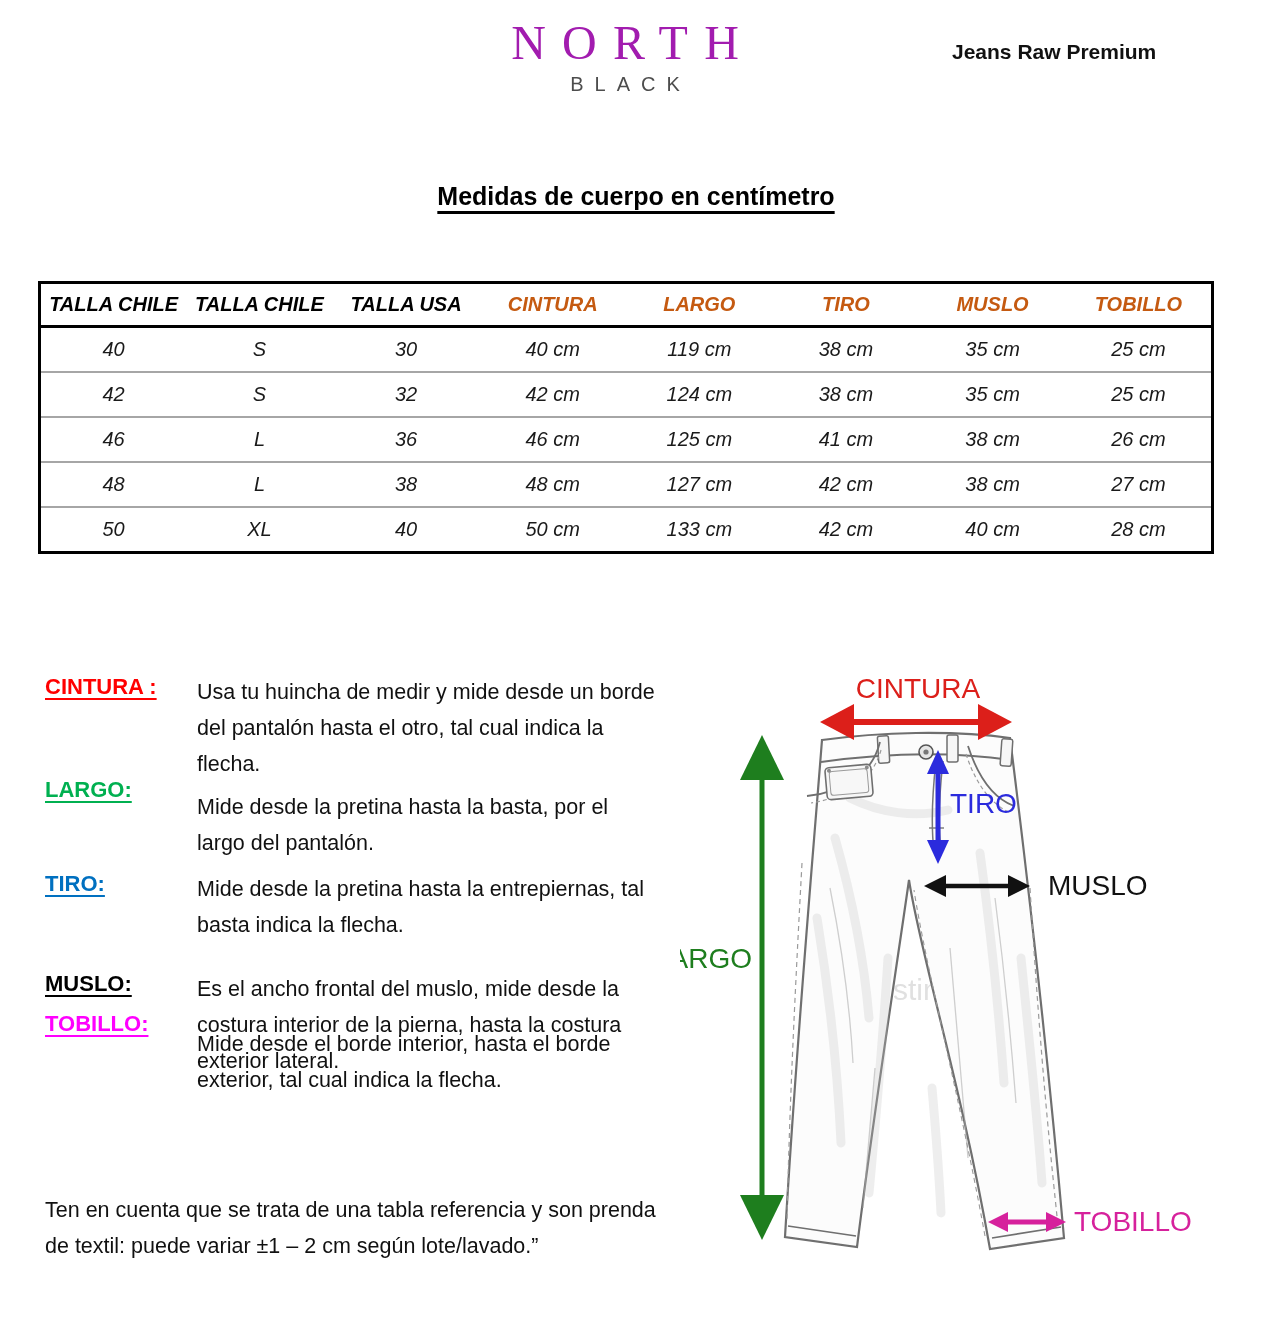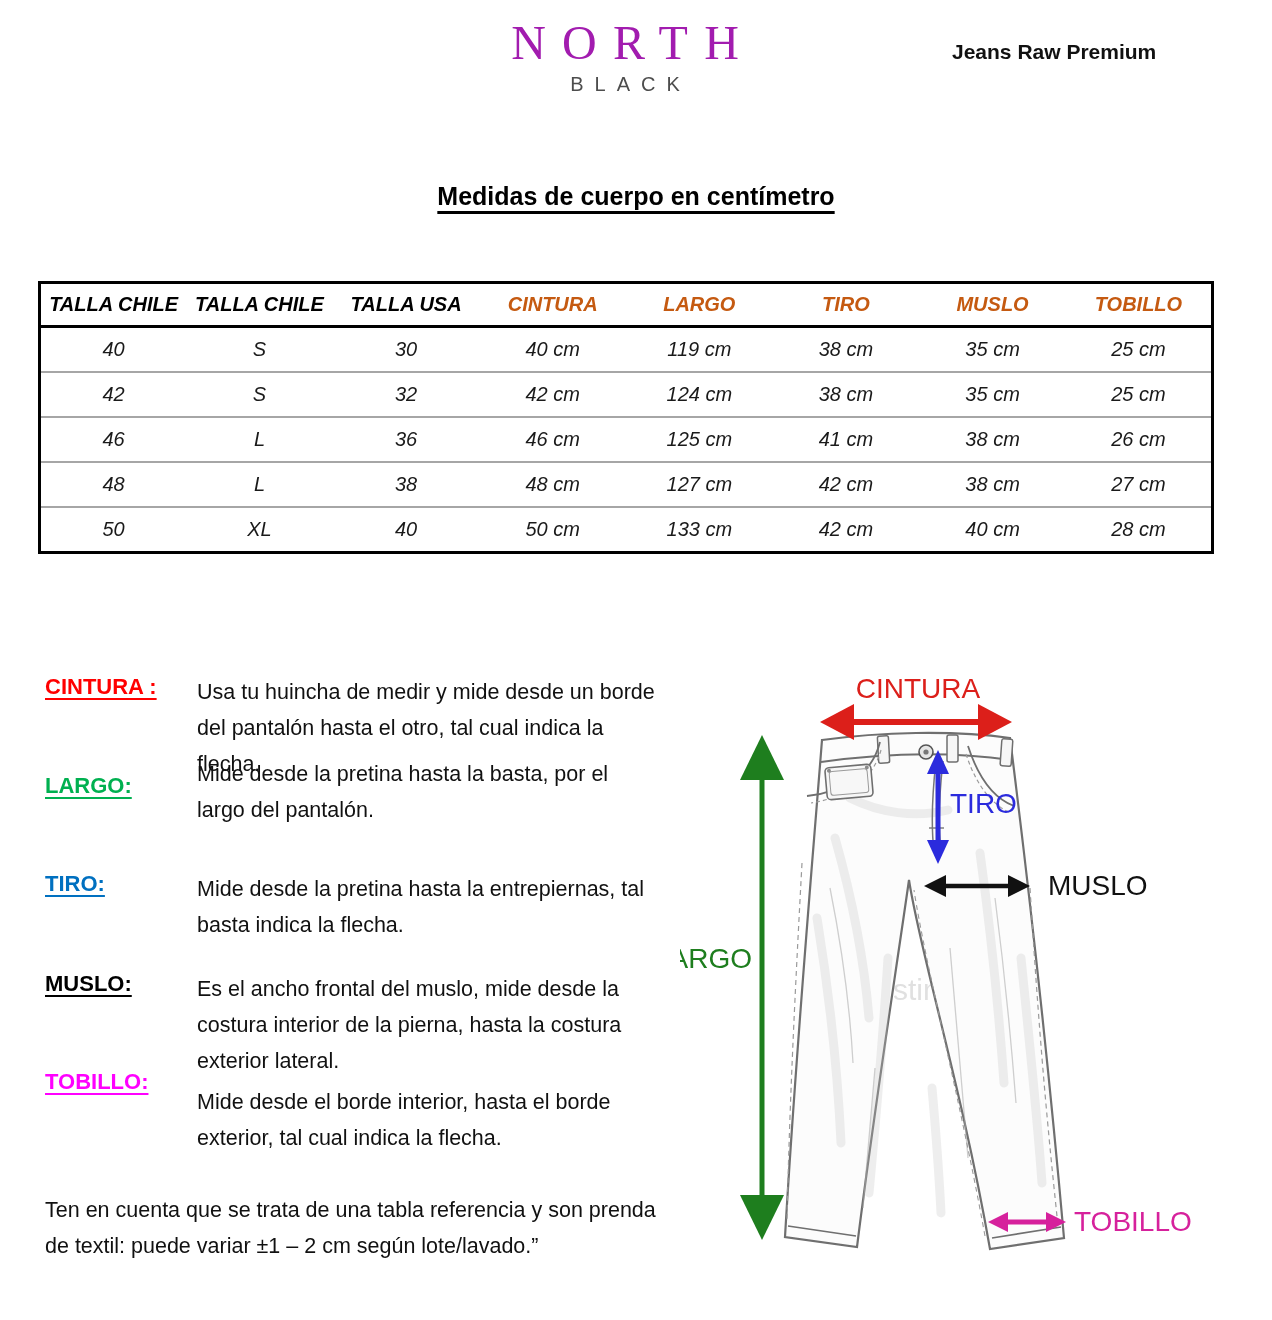--- a/index.html
+++ b/index.html
@@ -37,24 +37,24 @@
   }
   .size-table tr:last-child td{border-bottom:none;}
   
   .def-item{position:absolute;left:45px;width:628px;display:flex;}
   .def-term{
     flex:none;width:152px;font-size:22px;font-weight:bold;
     text-decoration:underline;text-decoration-thickness:2px;text-underline-offset:4px;
   }
   .def-desc{font-size:21.5px;line-height:36px;width:462px;color:#111;}
   .def-0{top:674px;}
-  .def-1{top:744px;align-items:center;}
+  .def-1{top:777px;}
   .def-2{top:871px;}
   .def-3{top:971px;}
-  .def-4{top:1069px;}
+  .def-4{top:1011px;}
   .def-1 .def-desc{padding-top:12px;}
   .def-4 .def-desc{padding-top:15px;}
   
   .note{position:absolute;left:45px;top:1192px;width:622px;font-size:21.5px;line-height:36px;color:#111;}
   
   .diagram{position:absolute;left:680px;top:648px;width:592px;height:672px;}
   .diagram text{font-family:"Liberation Sans",sans-serif;}
 </style>
 </head>
 <body>

